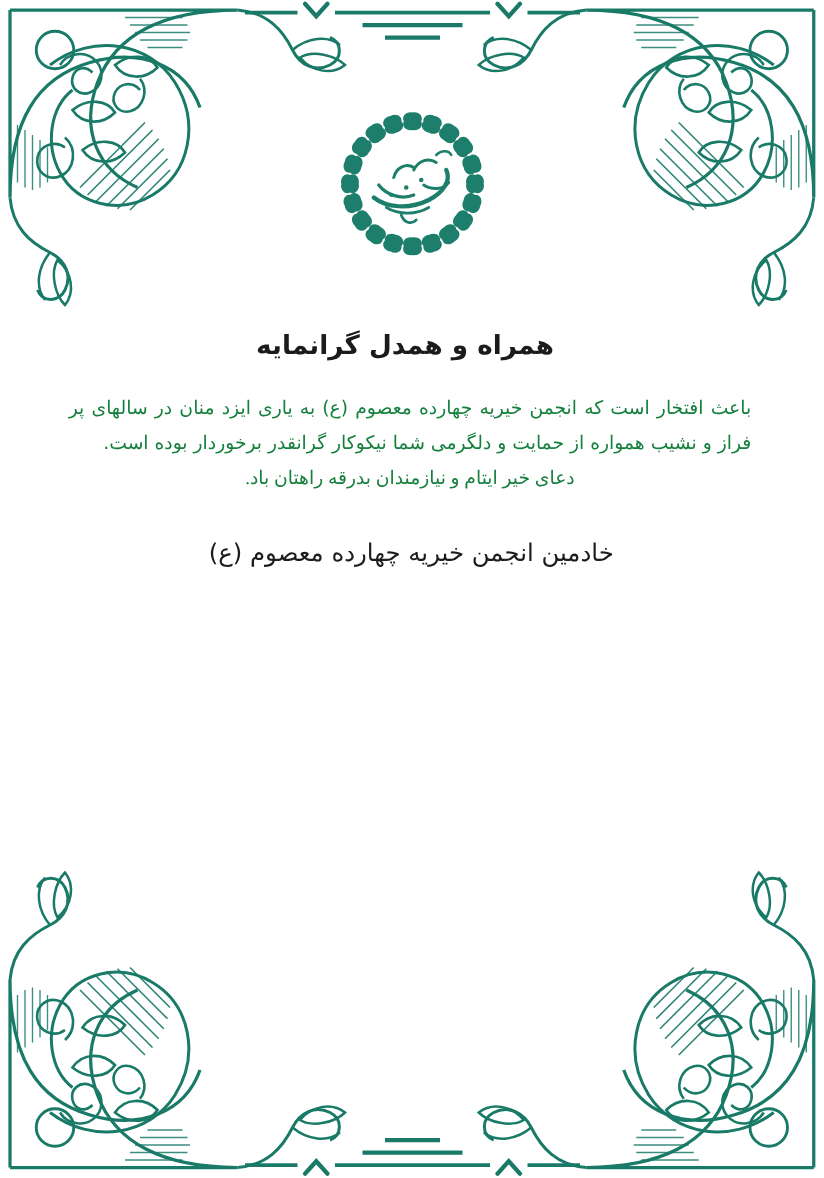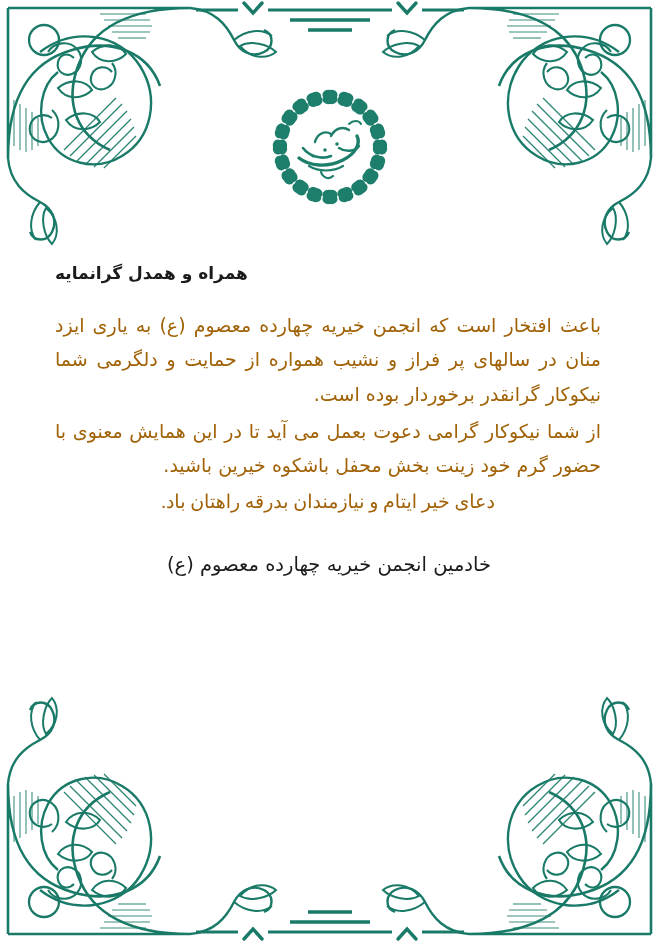--- a/index.html
+++ b/index.html
@@ -38,31 +38,31 @@
 
   
   .content {
     position: absolute;
     left: 55px;
     right: 58px;
     top: 262px;
     direction: rtl;
   }
   .heading {
-    text-align: left;
-    font-size: 17px;
+    text-align: center;
+    font-size: 21px;
     font-weight: bold;
     color: #1b1b1b;
     letter-spacing: 0px;
     margin: 0 8px 22px 0;
     line-height: 1.4;
   }
   .para {
-    color: #a16207;
-    font-size: 19px;
+    color: #15803d;
+    font-size: 15px;
     line-height: 1.82;
     text-align: justify;
     text-align-last: right;
     margin: 0 0 2px 0;
     text-justify: inter-word;
   }
   .para.center-last { text-align-last: center; font-family: Liberation Serif, serif; }
   .signature {
     margin-top: 30px;
     text-align: center;
@@ -207,19 +207,18 @@
         <circle cx="68" cy="58" r="1.8" fill="#1d7f6b" stroke="none"></circle>
         <circle cx="44" cy="70" r="1.6" fill="#1d7f6b" stroke="none"></circle>
       </g>
     </svg>
   </div>
 
   <div class="content">
     <div class="heading">همراه و همدل گرانمایه</div>
 
     <p class="para">باعث افتخار است که انجمن خیریه چهارده معصوم (ع) به یاری ایزد منان در سالهای پر فراز و نشیب همواره از حمایت و دلگرمی شما نیکوکار گرانقدر برخوردار بوده است.</p>
-    <p class="para">از شما نیکوکار گرامی دعوت بعمل می آید تا در این همایش معنوی با حضور گرم خود زینت بخش محفل باشکوه خیرین باشید.</p>
     <p class="para center-last">دعای خیر ایتام و نیازمندان بدرقه راهتان باد.</p>
 
     <div class="signature">خادمین انجمن خیریه چهارده معصوم (ع)</div>
   </div>
 
 </div>
 
 </body></html>

